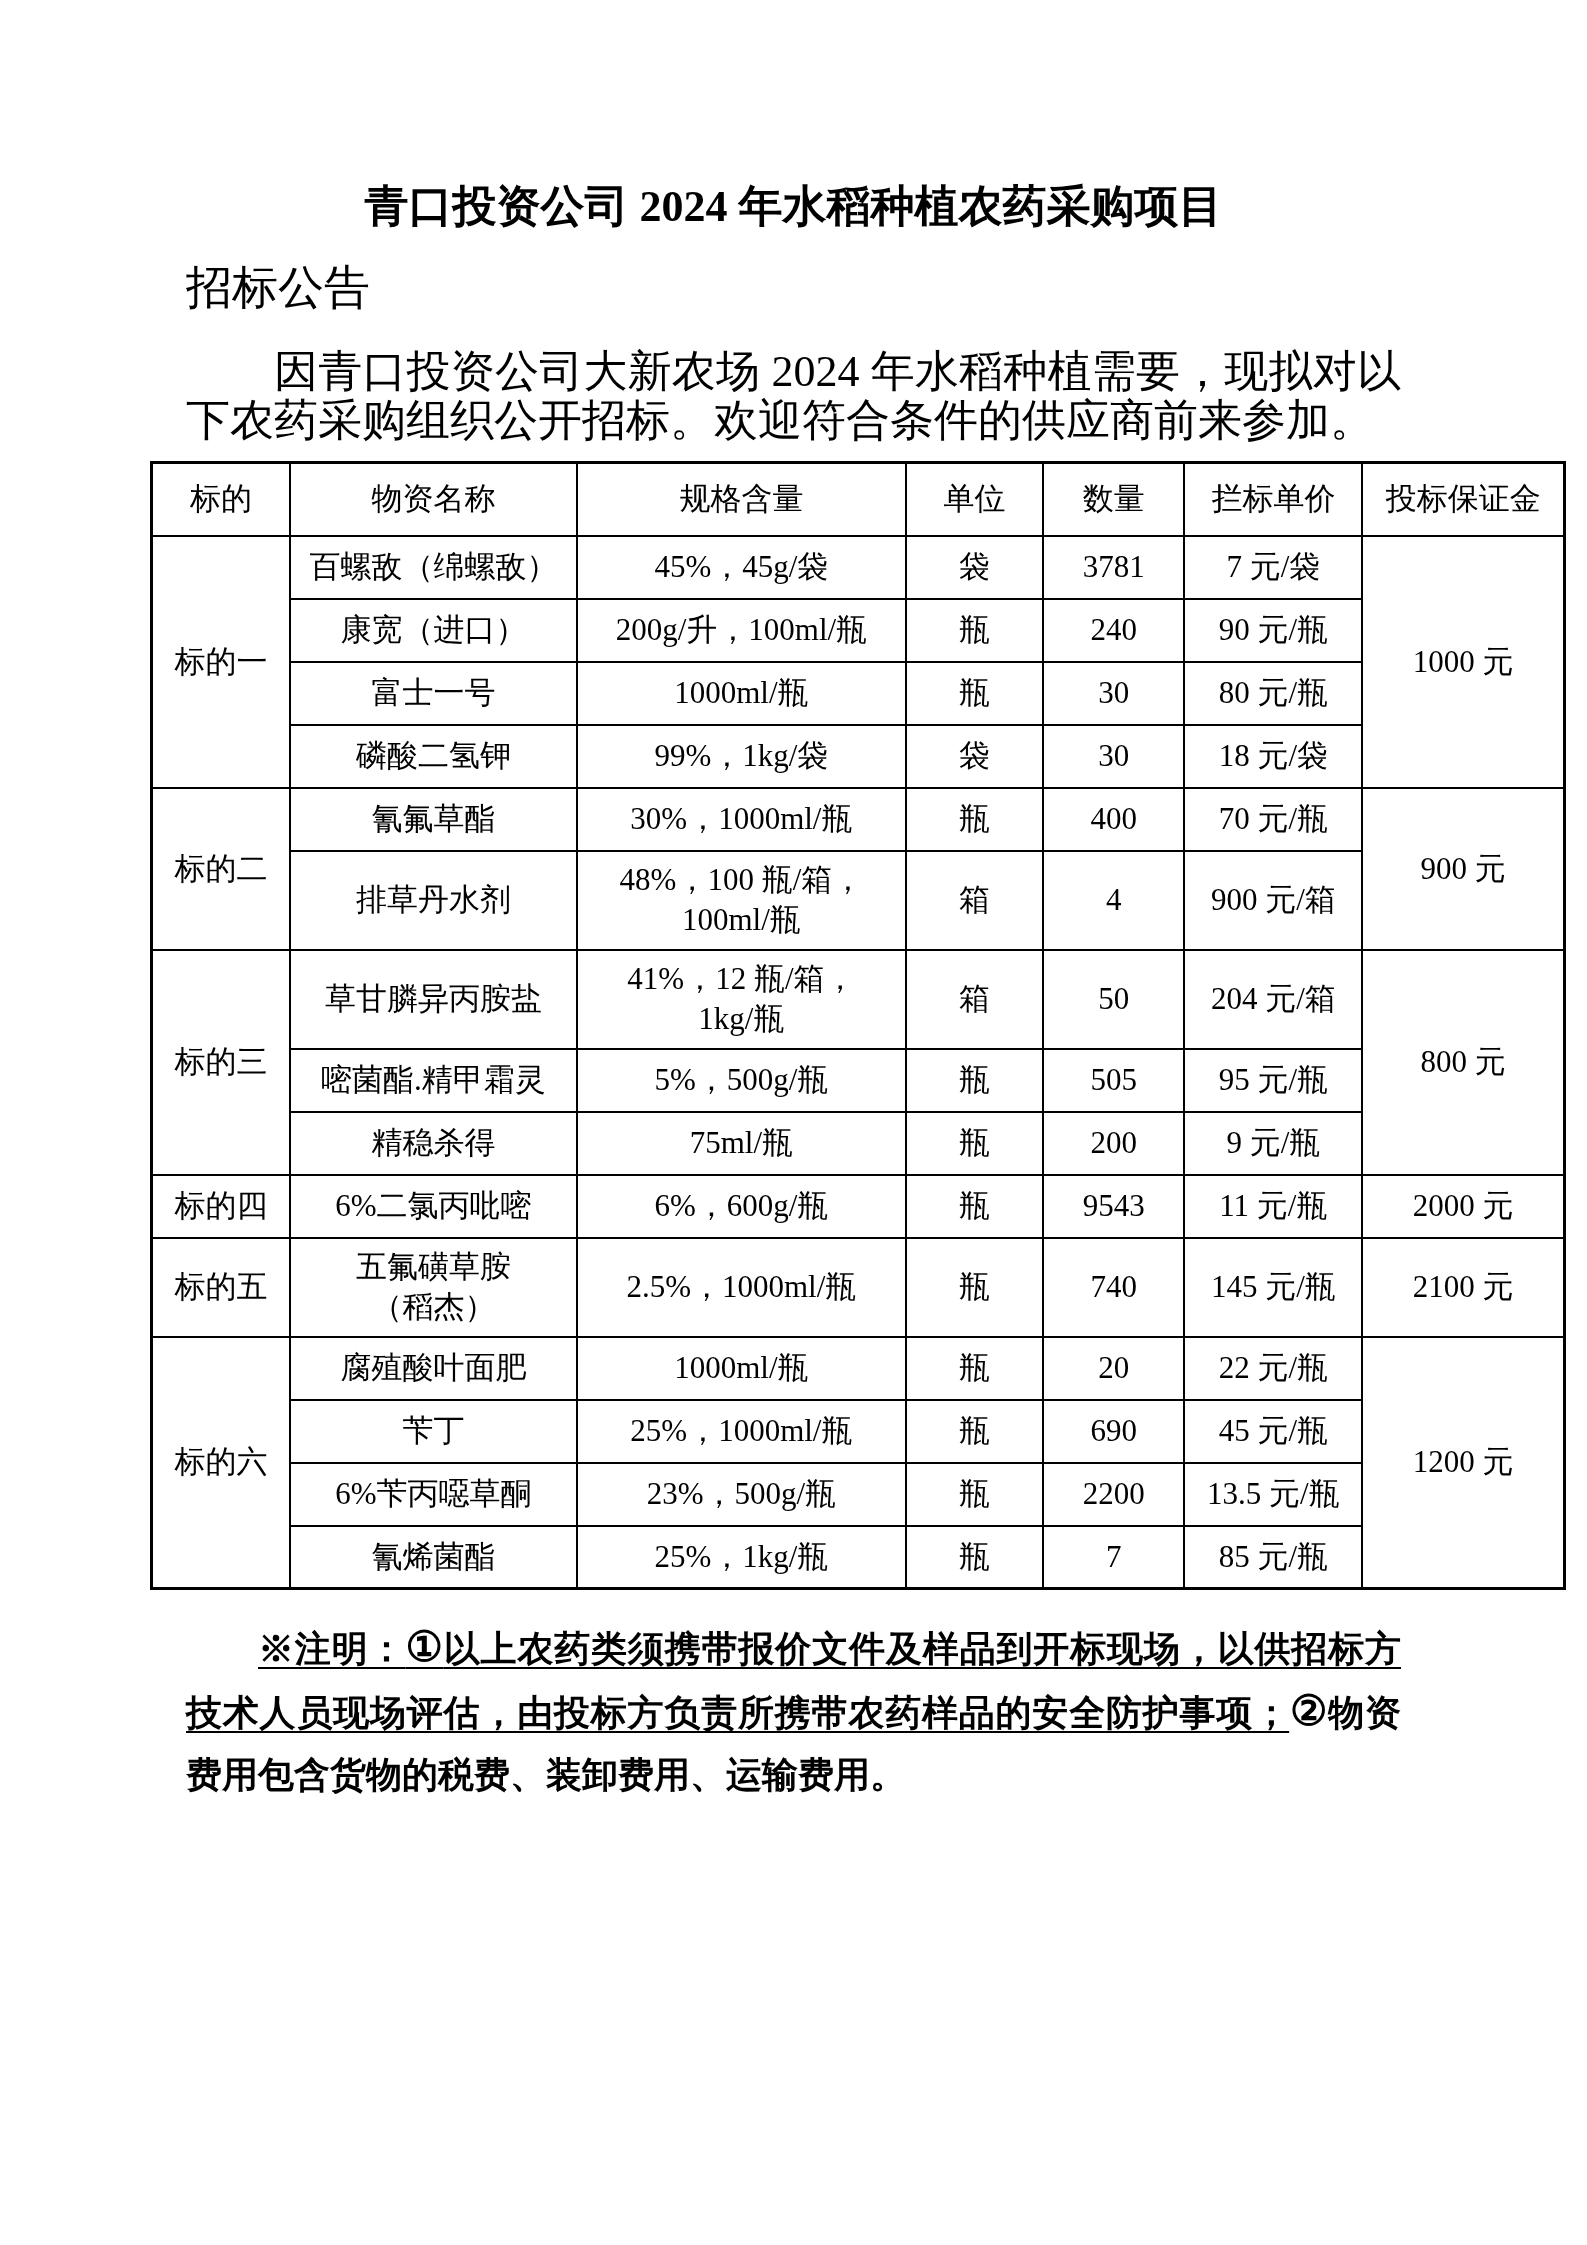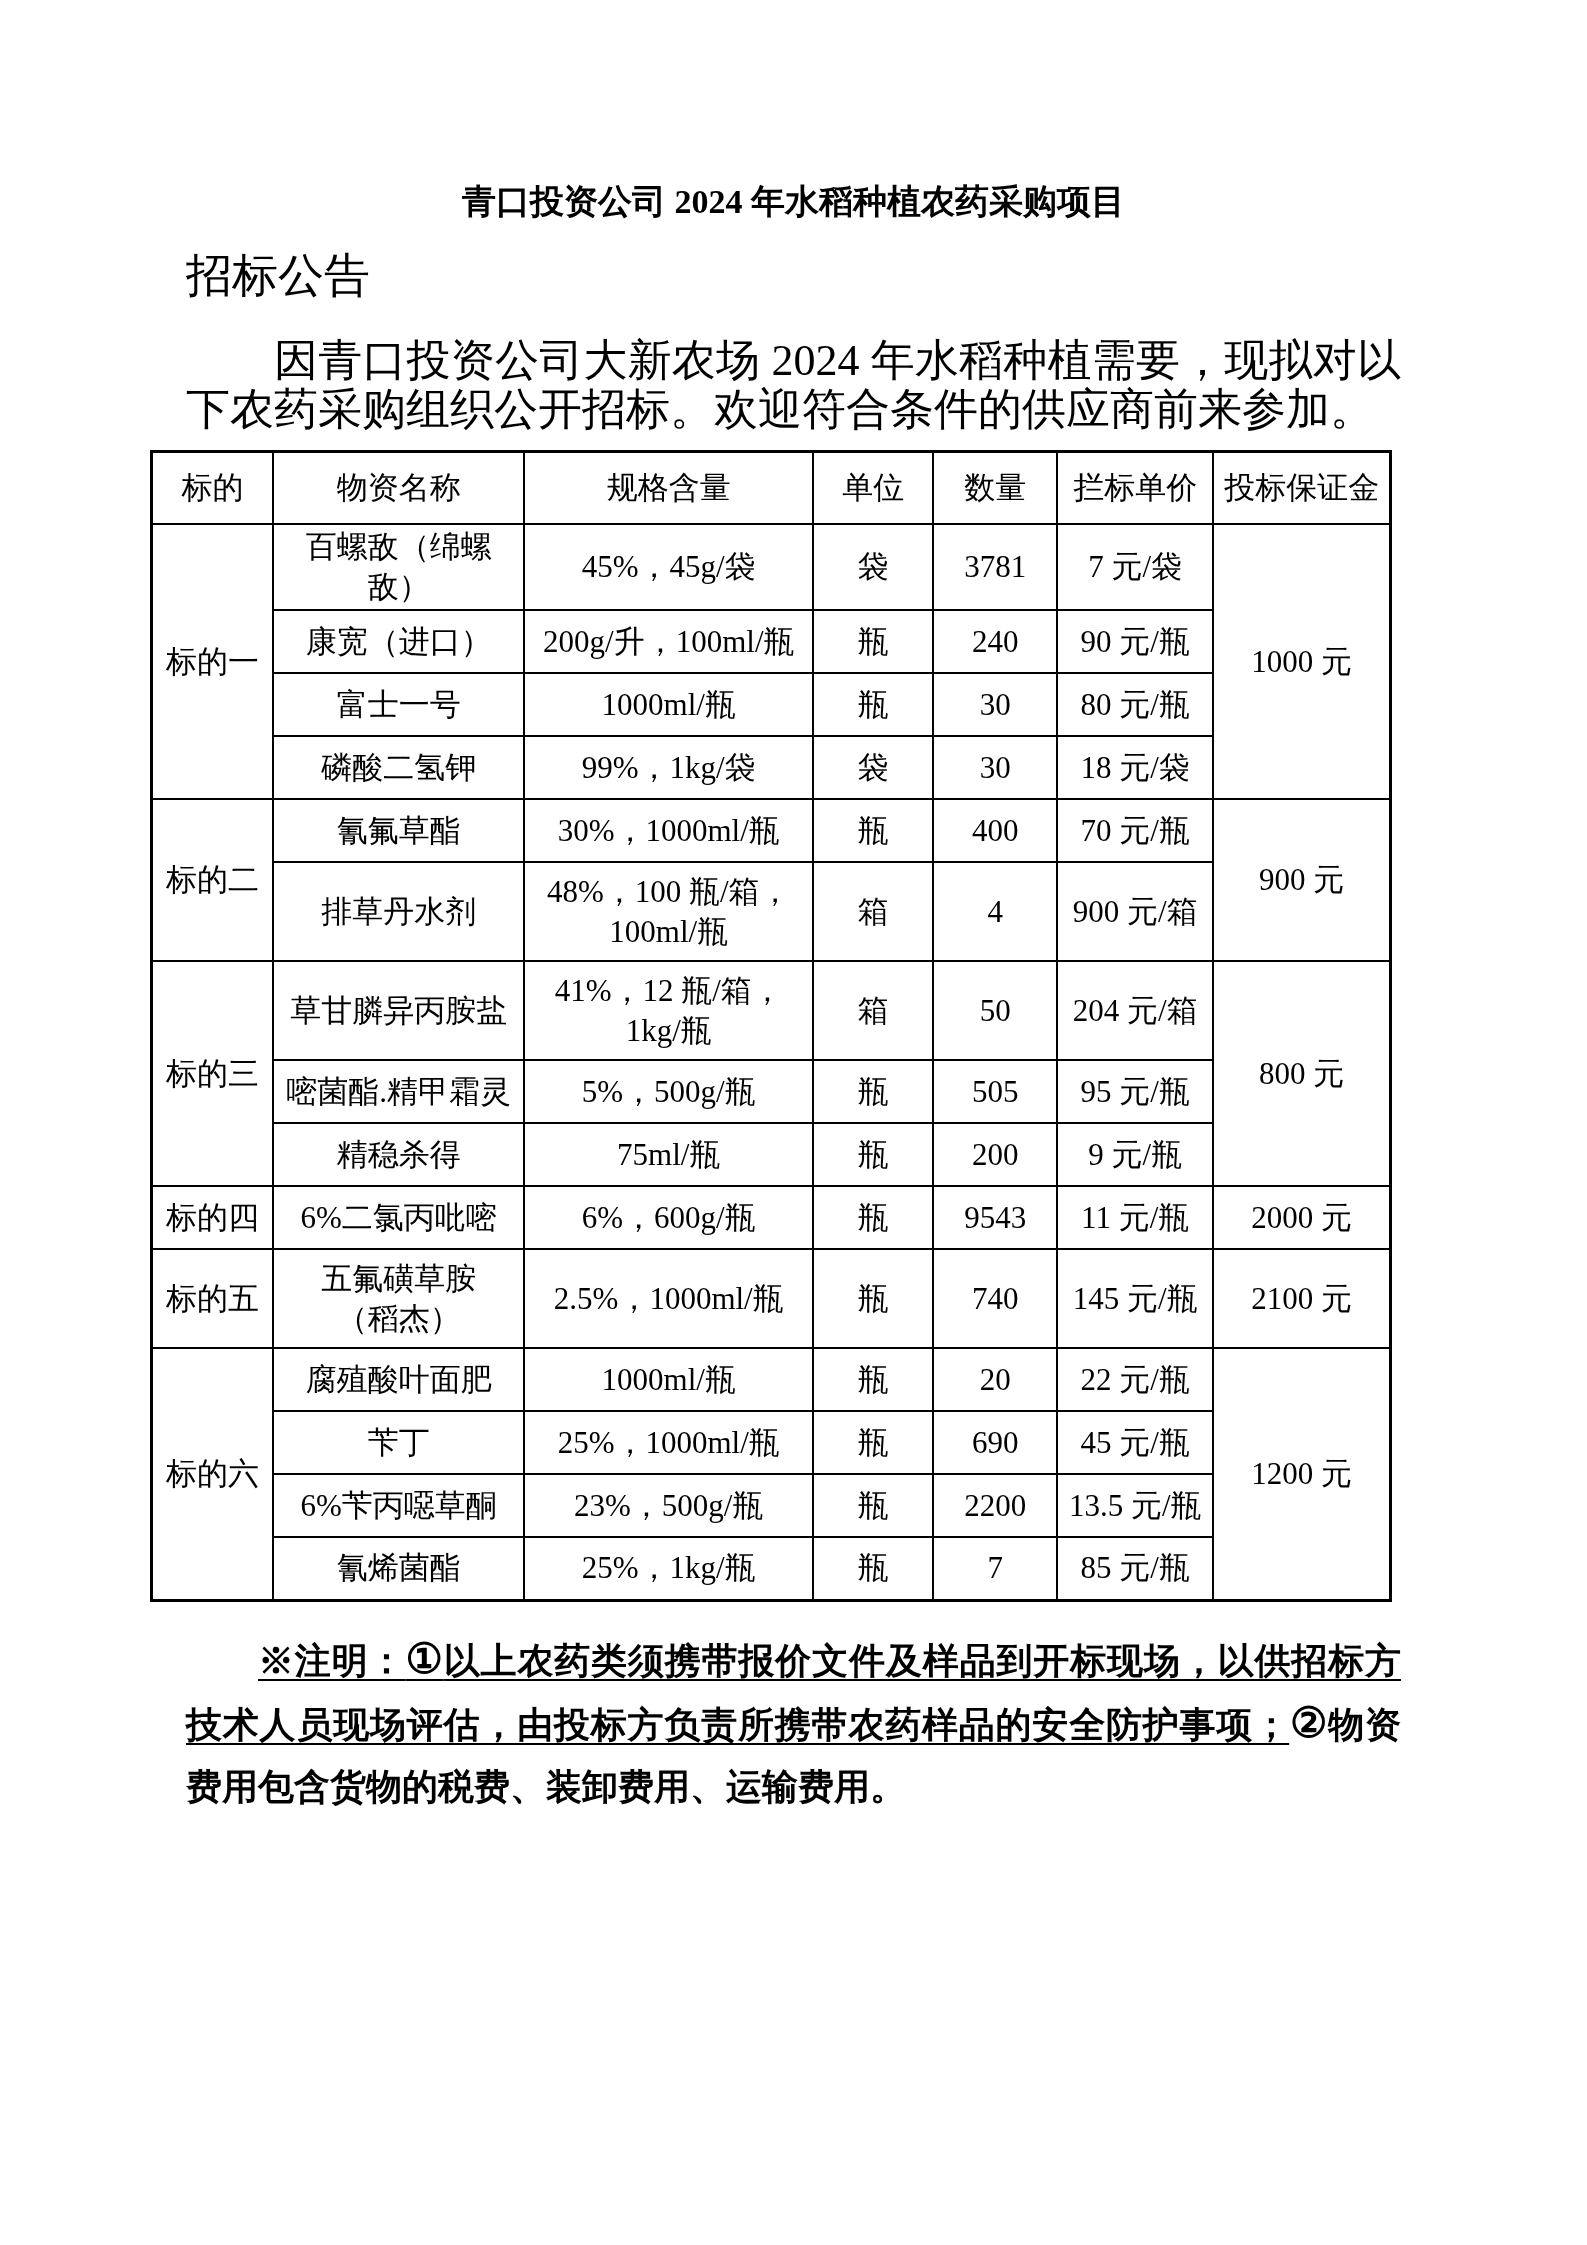--- a/index.html
+++ b/index.html
@@ -2,28 +2,28 @@
 <html><head>
 <meta charset="utf-8">
 <style>
   html,body{margin:0;padding:0;}
   body{
     width:1587px;height:2245px;background:#ffffff;color:#000;
     font-family:"Liberation Serif","DejaVu Serif",serif;
     -webkit-font-smoothing:antialiased;
   }
   .page{box-sizing:border-box;width:1587px;height:2245px;padding:0 186px;overflow:hidden;}
-  .doc-title{margin:182px 0 0 0;text-align:center;font-size:34px;font-weight:bold;line-height:1.15;}
+  .doc-title{margin:182px 0 0 0;text-align:center;font-size:44px;font-weight:bold;line-height:1.15;}
   .doc-subtitle{margin:30px 0 0 0;font-size:46px;font-weight:normal;line-height:1.1;}
   .intro{margin:34px 0 0 0;font-size:44px;line-height:49px;text-indent:2em;text-align:justify;}
   .sec-heading{margin:26px 0 0 0;font-size:36px;line-height:60px;font-weight:bold;text-indent:2em;}
   .sec-item{margin:0;font-size:36px;line-height:60px;text-indent:2em;font-weight:normal;}
   table.bid{
     border-collapse:collapse;table-layout:fixed;
-    width:1242px;margin:16px 0 0 -36px;
+    width:1416px;margin:16px 0 0 -36px;
     border:3px solid #000;
   }
   table.bid td,table.bid th{
     border:2px solid #000;text-align:center;vertical-align:middle;
     font-size:31px;font-weight:normal;padding:2px 4px;
     white-space:pre-line;line-height:40px;overflow:hidden;
   }
   tr.hdr{height:73px;}
   tr.r{height:63px;}
   tr.r2{height:99px;}

